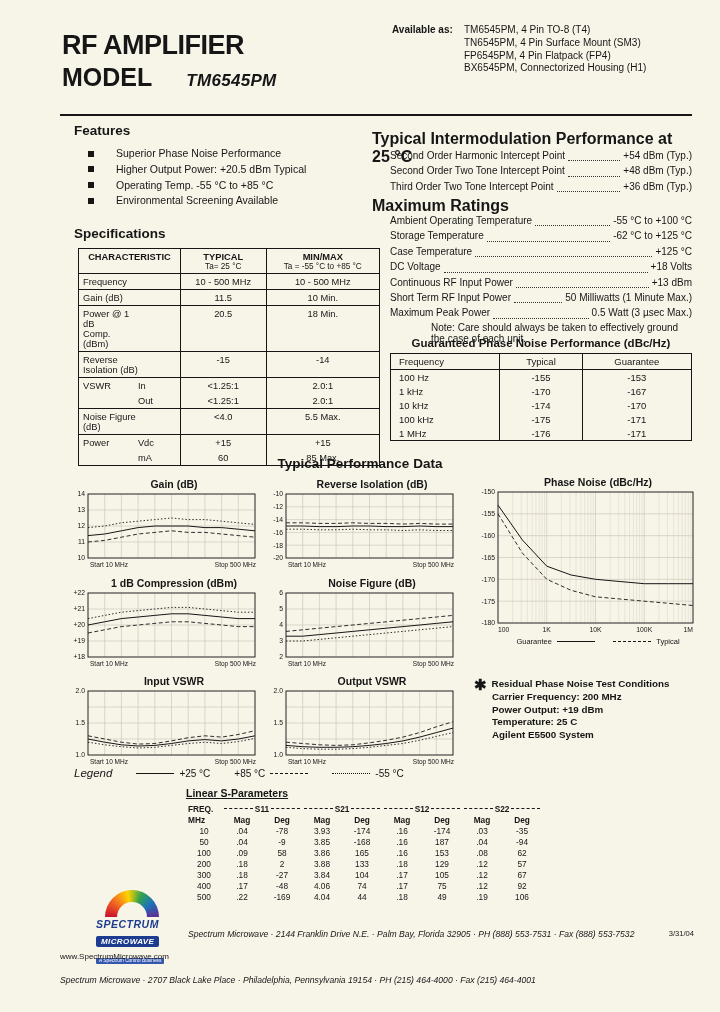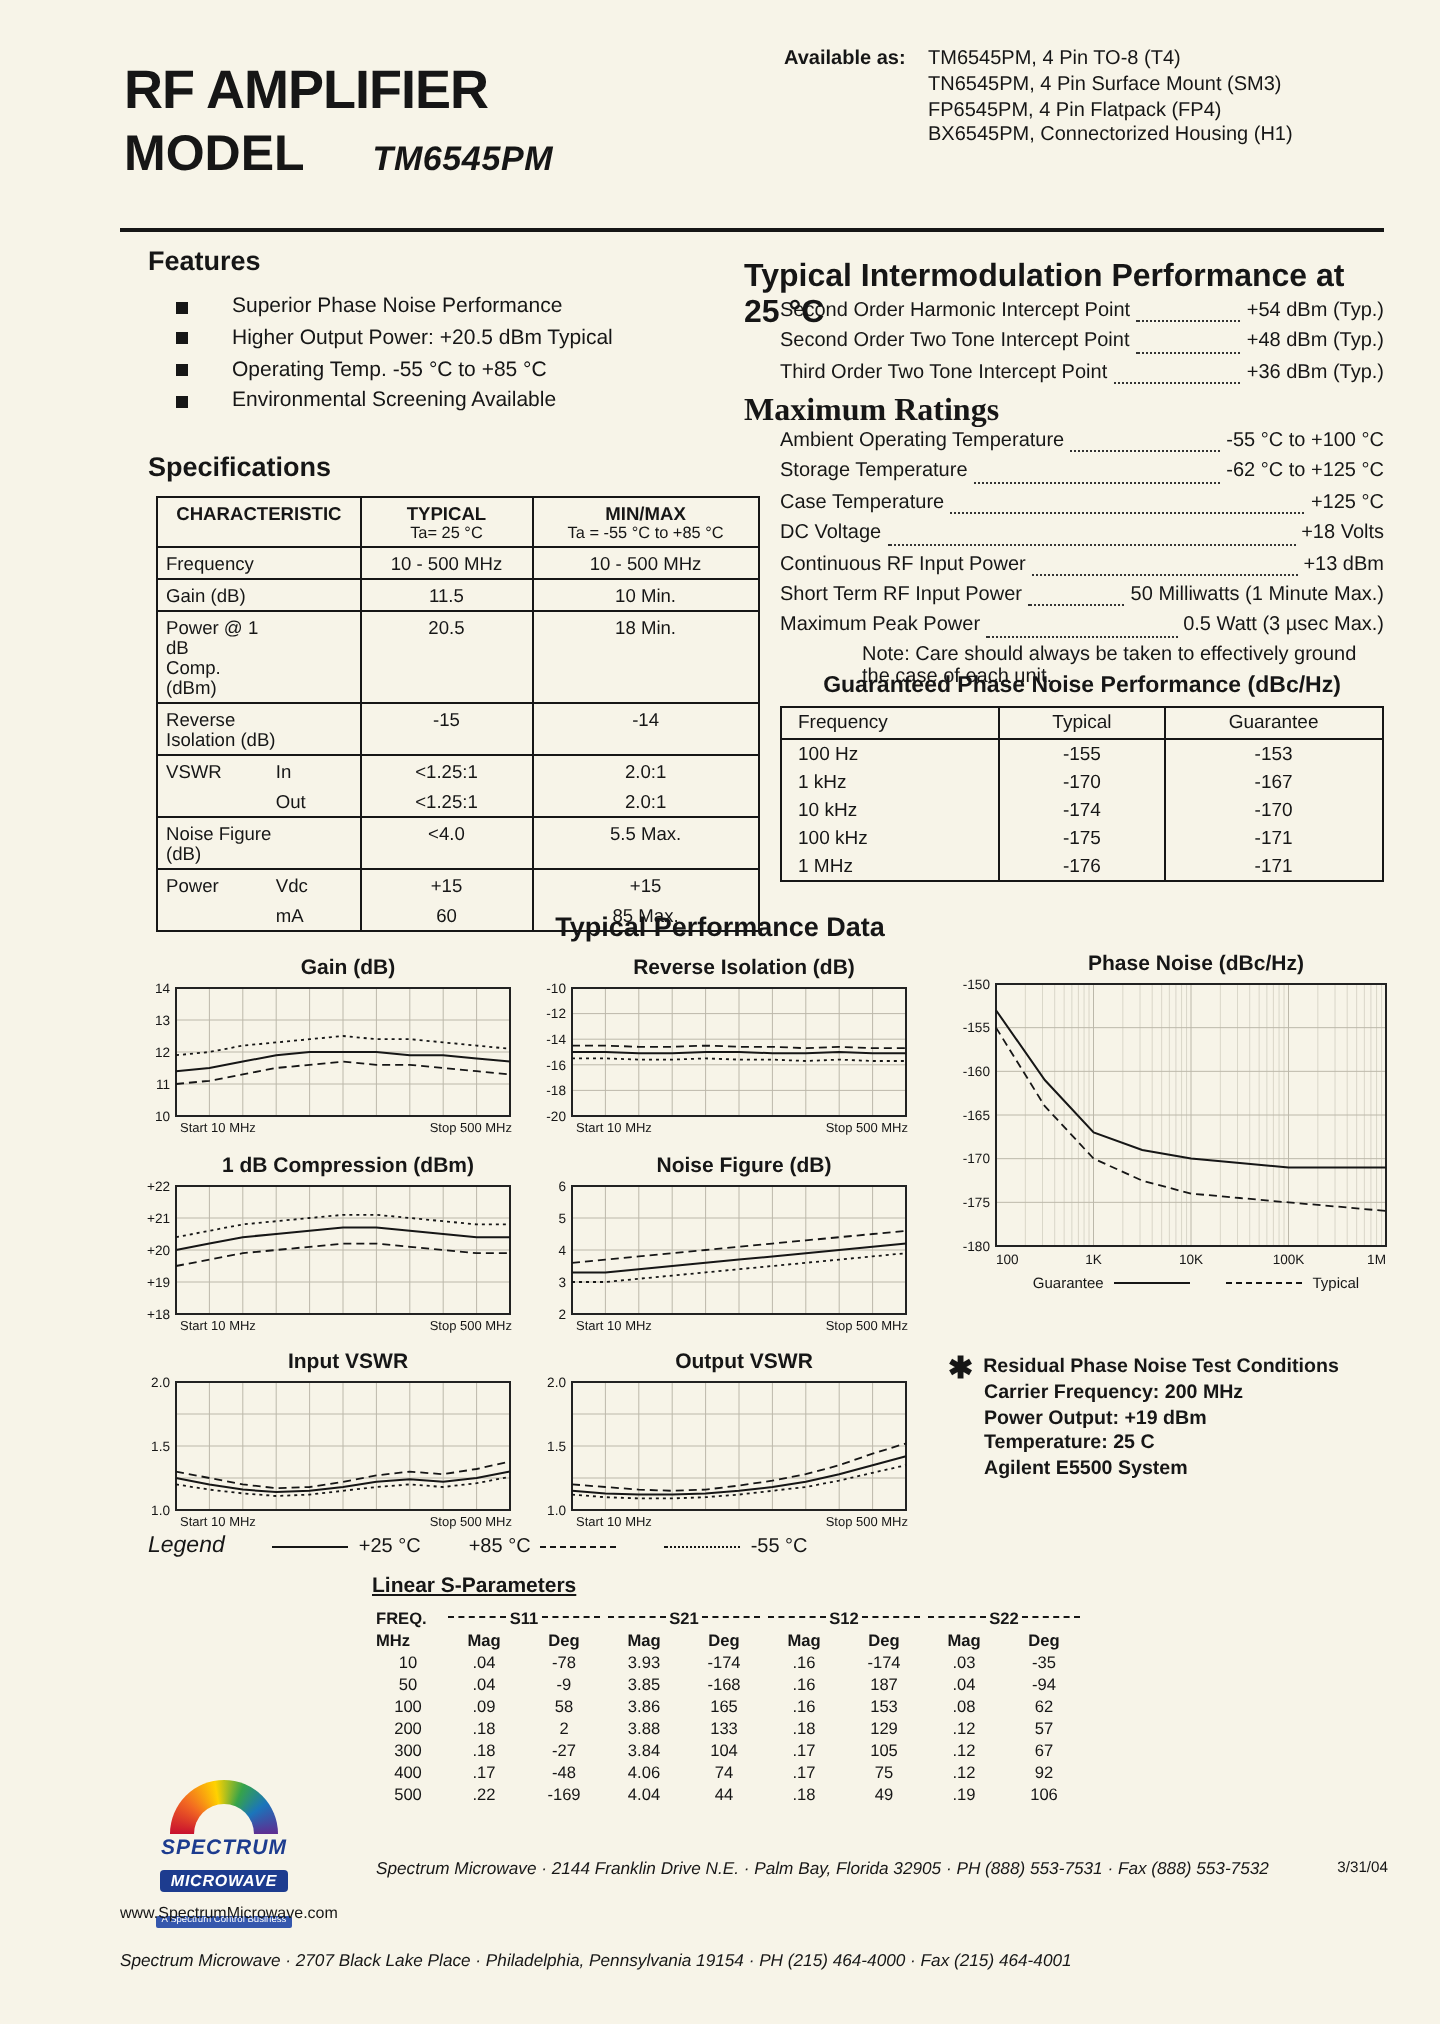--- a/index.html
+++ b/index.html
@@ -80,21 +80,21 @@
   .sp-title { font-size:10.5px; font-weight:bold; text-decoration:underline; margin-bottom:4px; }
   table.sp { width:100%; border-collapse:collapse; font-size:8.3px; }
   table.sp th, table.sp td { padding:0.5px 2px; text-align:center; }
   table.sp thead th { font-weight:bold; }
   .grp { display:flex; align-items:center; }
   .grp::before, .grp::after { content:""; flex:1; border-top:1px dashed #161616; }
   .grp span { padding:0 2px; }
   table.sp th.l, table.sp td.l { text-align:left; }
 
   
-  .logo { position:absolute; left:76px; top:890px; width:72px; text-align:center; }
+  .logo { position:absolute; left:96px; top:890px; width:72px; }
   .arc { position:relative; width:54px; height:27px; margin:0 auto; border-radius:54px 54px 0 0;
          background:conic-gradient(from 270deg at 50% 100%, #c8102e 0deg, #f26822 40deg, #ffd200 80deg, #36a34a 112deg, #1b75bb 144deg, #5f2d91 180deg, rgba(0,0,0,0) 180deg); }
   .arc::after { content:""; position:absolute; left:12px; bottom:0; width:30px; height:15px; border-radius:30px 30px 0 0; background:#f7f4e8; }
   .lg1 { font-size:10.5px; font-weight:bold; font-style:italic; color:#1d3c8f; letter-spacing:.5px; margin-top:1px; }
   .lg2 { display:inline-block; background:#1d3c8f; color:#fff; font-size:8px; font-weight:bold; font-style:italic; padding:1px 5px; border-radius:2px; letter-spacing:.4px; }
   .lg3 { font-size:4.8px; background:#3557ad; color:#fff; display:inline-block; padding:0.5px 3px; margin-top:1px; border-radius:1px; }
   .addr1 { position:absolute; left:188px; top:929px; width:506px; display:flex; font-size:8.6px; font-style:italic; }
   .addr1 .date { margin-left:auto; font-style:normal; font-size:7.6px; }
   .addr2 { position:absolute; left:60px; top:952px; display:flex; gap:14px; font-size:8.6px;flex-direction:column; }
   .addr2 .url { font-size:8px; }
@@ -268,21 +268,21 @@
         <span class="leader"></span>
         <span class="lvalue">+48 dBm (Typ.)</span>
       </div>
     <div class="lrow">
         <span>Third Order Two Tone Intercept Point</span>
         <span class="leader"></span>
         <span class="lvalue">+36 dBm (Typ.)</span>
       </div>
   </div>
 
-  <div class="rc-h" style="top:197px;font-family:Liberation Serif, serif;">Maximum Ratings</div>
+  <div class="rc-h" style="top:197px;">Maximum Ratings</div>
   <div class="rows-block" style="top:213px;">
     <div class="lrow">
         <span>Ambient Operating Temperature</span>
         <span class="leader"></span>
         <span class="lvalue">-55 °C to +100 °C</span>
       </div>
     <div class="lrow">
         <span>Storage Temperature</span>
         <span class="leader"></span>
         <span class="lvalue">-62 °C to +125 °C</span>

